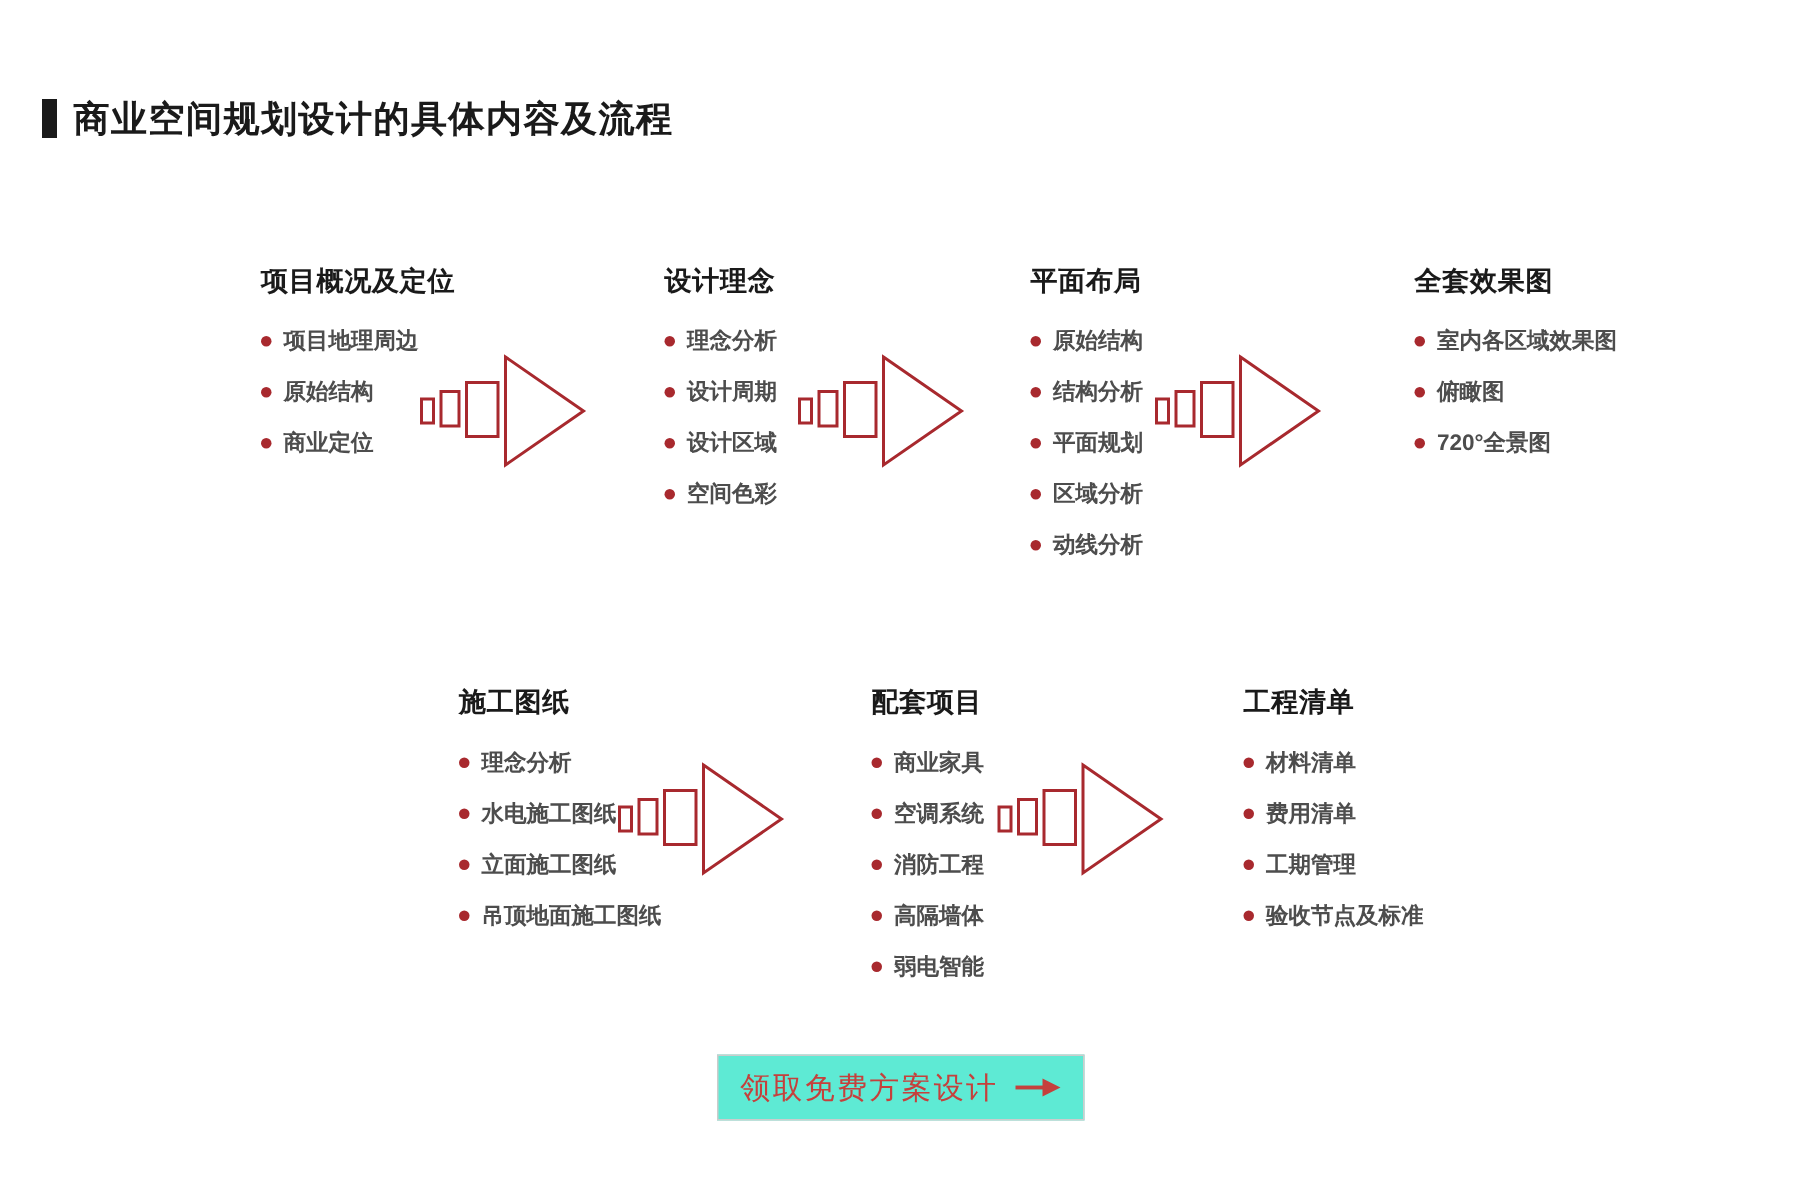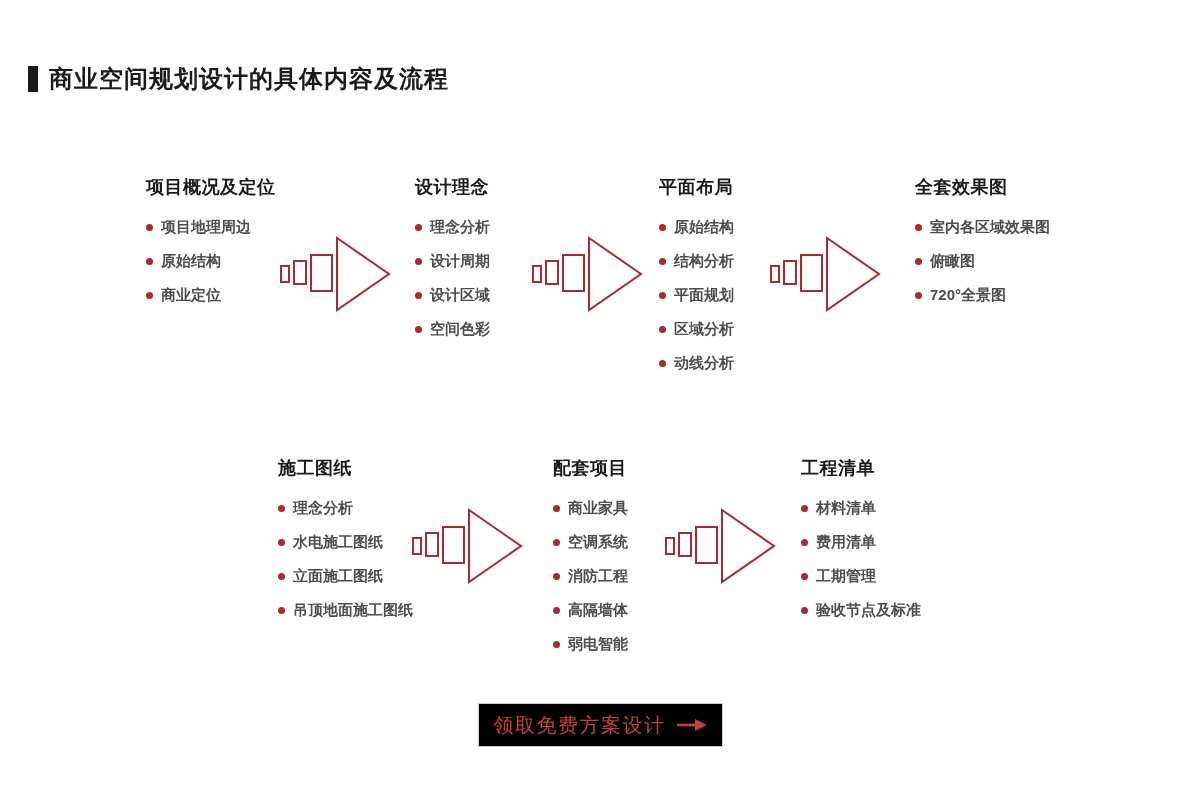--- a/index.html
+++ b/index.html
@@ -16,35 +16,35 @@
     width:1200px;height:785px;overflow:hidden;
   }
   .canvas{position:relative;width:1200px;height:785px;background:#fff;}
 
   
   .title-row{position:absolute;left:28px;top:31px;display:flex;align-items:center;margin-top:32px;}
   .accent-bar{width:10px;height:26px;background:var(--title-black);margin-right:11px;flex:none;}
   h1.page-title{font-size:24px;font-weight:bold;color:var(--title-black);letter-spacing:1px;white-space:nowrap;}
 
   
-  .group{position:absolute;width:240px;}
+  .group{position:absolute;width:240px;margin-left:28px;}
   .group h3{font-size:18px;font-weight:bold;color:var(--title-black);letter-spacing:0.5px;line-height:19px;white-space:nowrap;}
   .group ul{list-style:none;margin-top:13px;font-weight:bold;}
   .group li{display:flex;align-items:center;height:34px;font-size:15px;color:var(--item-gray);white-space:nowrap;}
   .dot{width:7px;height:7px;border-radius:50%;background:var(--accent-red);margin-right:8px;flex:none;}
 
   
   .flow-arrow{position:absolute;width:112px;height:76px;}
   .flow-arrow svg{display:block;width:112px;height:76px;}
   .flow-arrow rect,.flow-arrow polygon{fill:none;stroke:var(--accent-red);stroke-width:2px;}
 
   
   .cta{
     position:absolute;left:478px;top:703px;width:245px;height:44px;
-    background:#000000;border:1px solid var(--cta-border);
+    background:#5eead4;border:1px solid var(--cta-border);
     display:flex;align-items:center;justify-content:center;gap:10px;
     color:var(--cta-red);font-size:20px;letter-spacing:1.5px;cursor:pointer;
     font-family:"Liberation Sans","DejaVu Sans",sans-serif;
   }
   .cta-arrow{display:block;width:32px;height:14px;}
   .cta-arrow line{stroke:var(--cta-red);stroke-width:2.6px;}
   .cta-arrow polygon{fill:var(--cta-red);}
 </style>
 </head>
 <body>

